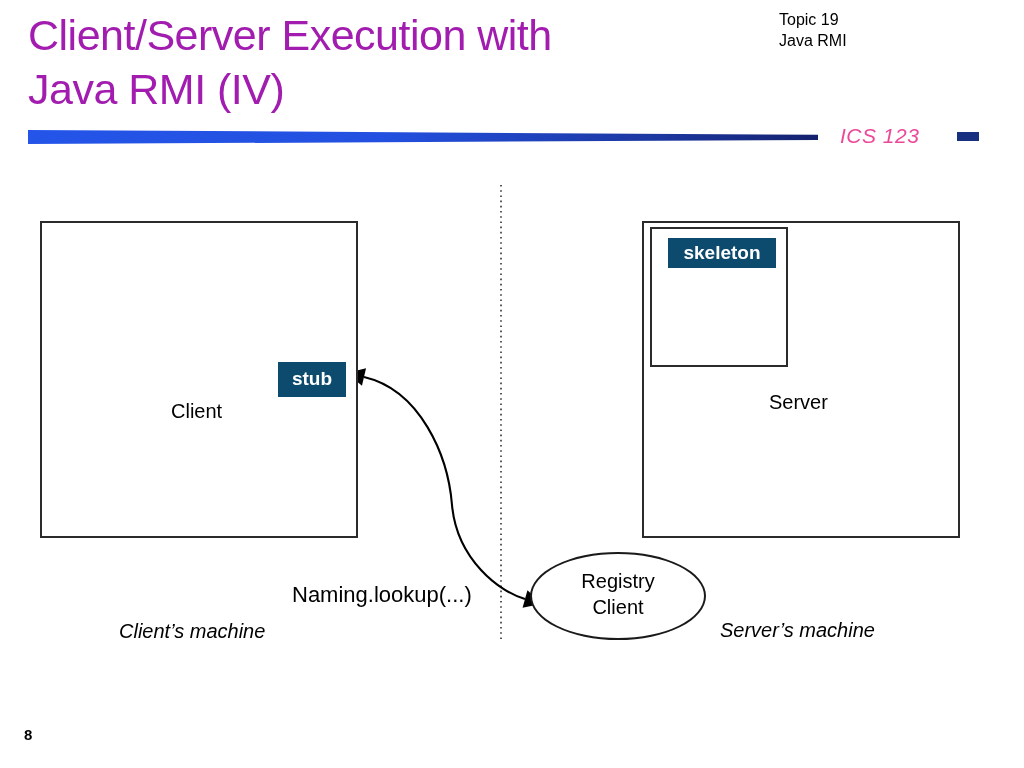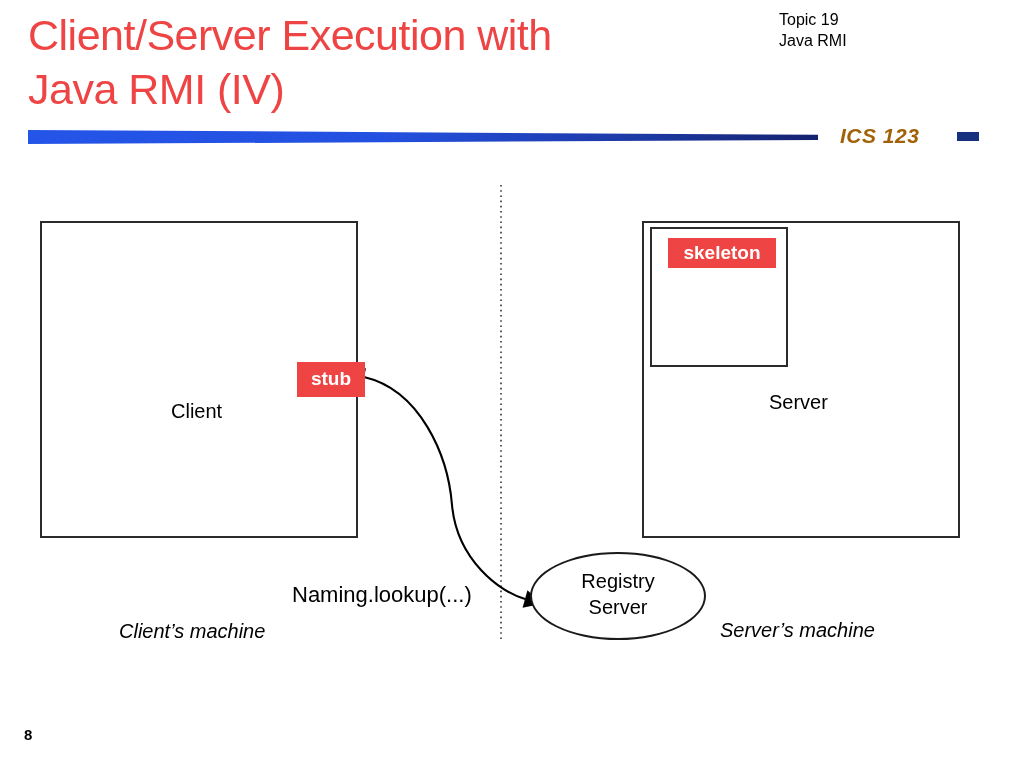--- a/index.html
+++ b/index.html
@@ -18,21 +18,21 @@
 
   
   #slide-title {
     position: absolute;
     left: 28px;
     top: 8px;
     width: 720px;
     font-size: 43px;
     line-height: 54px;
     font-weight: 400;
-    color: #ef4444;
+    color: #a21caf;
     letter-spacing: -0.5px;
     white-space: pre-line;
   }
   #topic-block {
     position: absolute;
     left: 779px;
     top: 9px;
     font-size: 16px;
     line-height: 21px;
     color: #000;
@@ -53,23 +53,23 @@
     width: 100%;
     height: 100%;
     background: linear-gradient(to right, #2455e8 0%, #2350e0 45%, #1c379f 80%, #14216e 100%);
     clip-path: polygon(0 0, 100% 34%, 100% 72%, 0 100%);
   }
   #course-label {
     position: absolute;
     left: 840px;
     top: 124px;
     font-size: 21px;
-    font-weight: bold;
+    font-weight: normal;
     font-style: italic;
-    color: #a16207;
+    color: #ec4899;
     letter-spacing: 0.5px;
   }
   #course-tick {
     position: absolute;
     left: 957px;
     top: 132px;
     width: 22px;
     height: 9px;
     background: #17307f;
   }
@@ -95,30 +95,30 @@
     position: absolute;
     font-size: 20px;
     color: #000;
     white-space: nowrap;
   }
   #client-caption { left: 171px; top: 400px; }
   #server-caption { left: 769px; top: 391px; }
 
   .gray-tag {
     position: absolute;
-    background: #ef4444;
+    background: #0c4a6e;
     color: #ffffff;
     font-weight: bold;
     font-size: 19px;
     text-align: center;
     box-sizing: border-box;
     white-space: nowrap;
   }
   #stub-tag {
-    left: 297px; top: 362px;
+    left: 278px; top: 362px;
     width: 68px; height: 35px;
     line-height: 33px;
   }
   #skeleton-tag {
     left: 668px; top: 238px;
     width: 108px; height: 30px;
     line-height: 30px;
   }
   #remote-object-label {
     position: absolute;
@@ -225,20 +225,20 @@
   <div class="box-caption" id="client-caption">Client</div>
   <div class="gray-tag" id="stub-tag">stub</div>
 
   <div class="box" id="server-box"></div>
   <div class="box" id="remote-object-box"></div>
   <div class="gray-tag" id="skeleton-tag">skeleton</div>
   <div class="box-caption" id="server-caption">Server</div>
 
   <div id="registry-ellipse"></div>
   <div id="registry-label">Registry
-Server</div>
+Client</div>
 
   <div id="lookup-label">Naming.lookup(...)</div>
   <div class="machine-label" id="server-machine-label">Server’s machine</div>
   <div class="machine-label" id="client-machine-label">Client’s machine</div>
 </div>
 
 <div id="page-number">8</div>
 
 </body></html>

